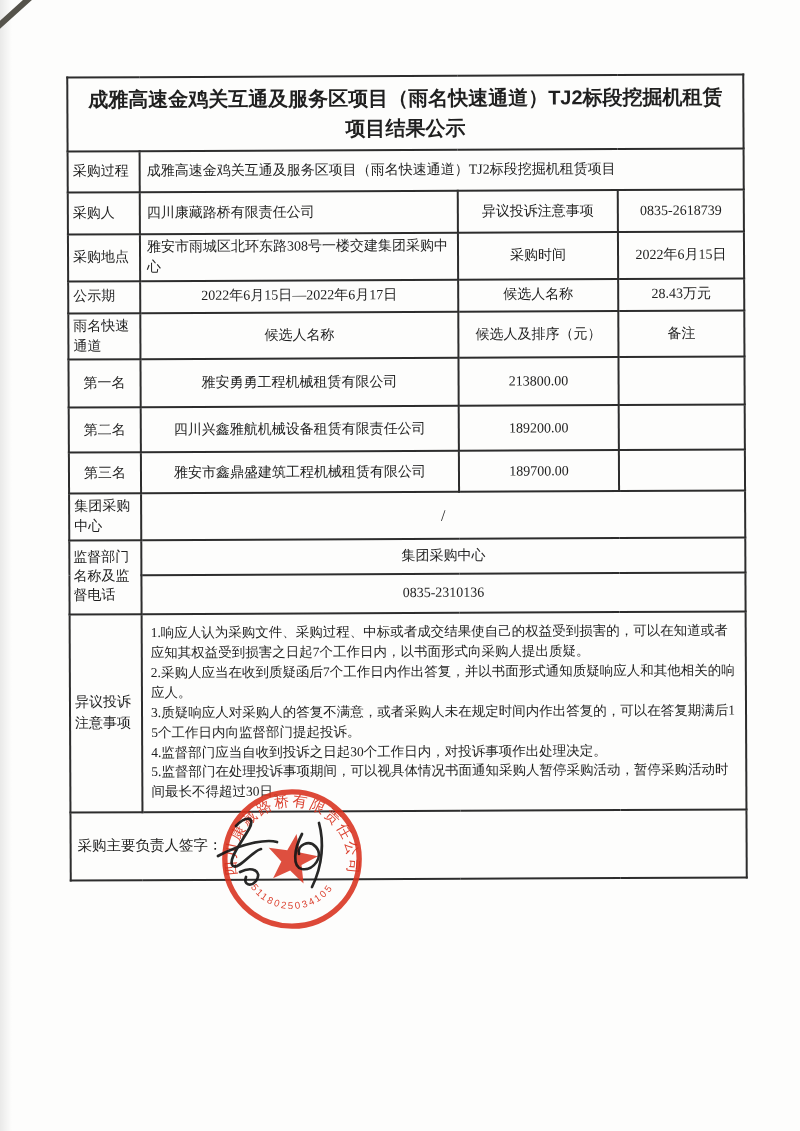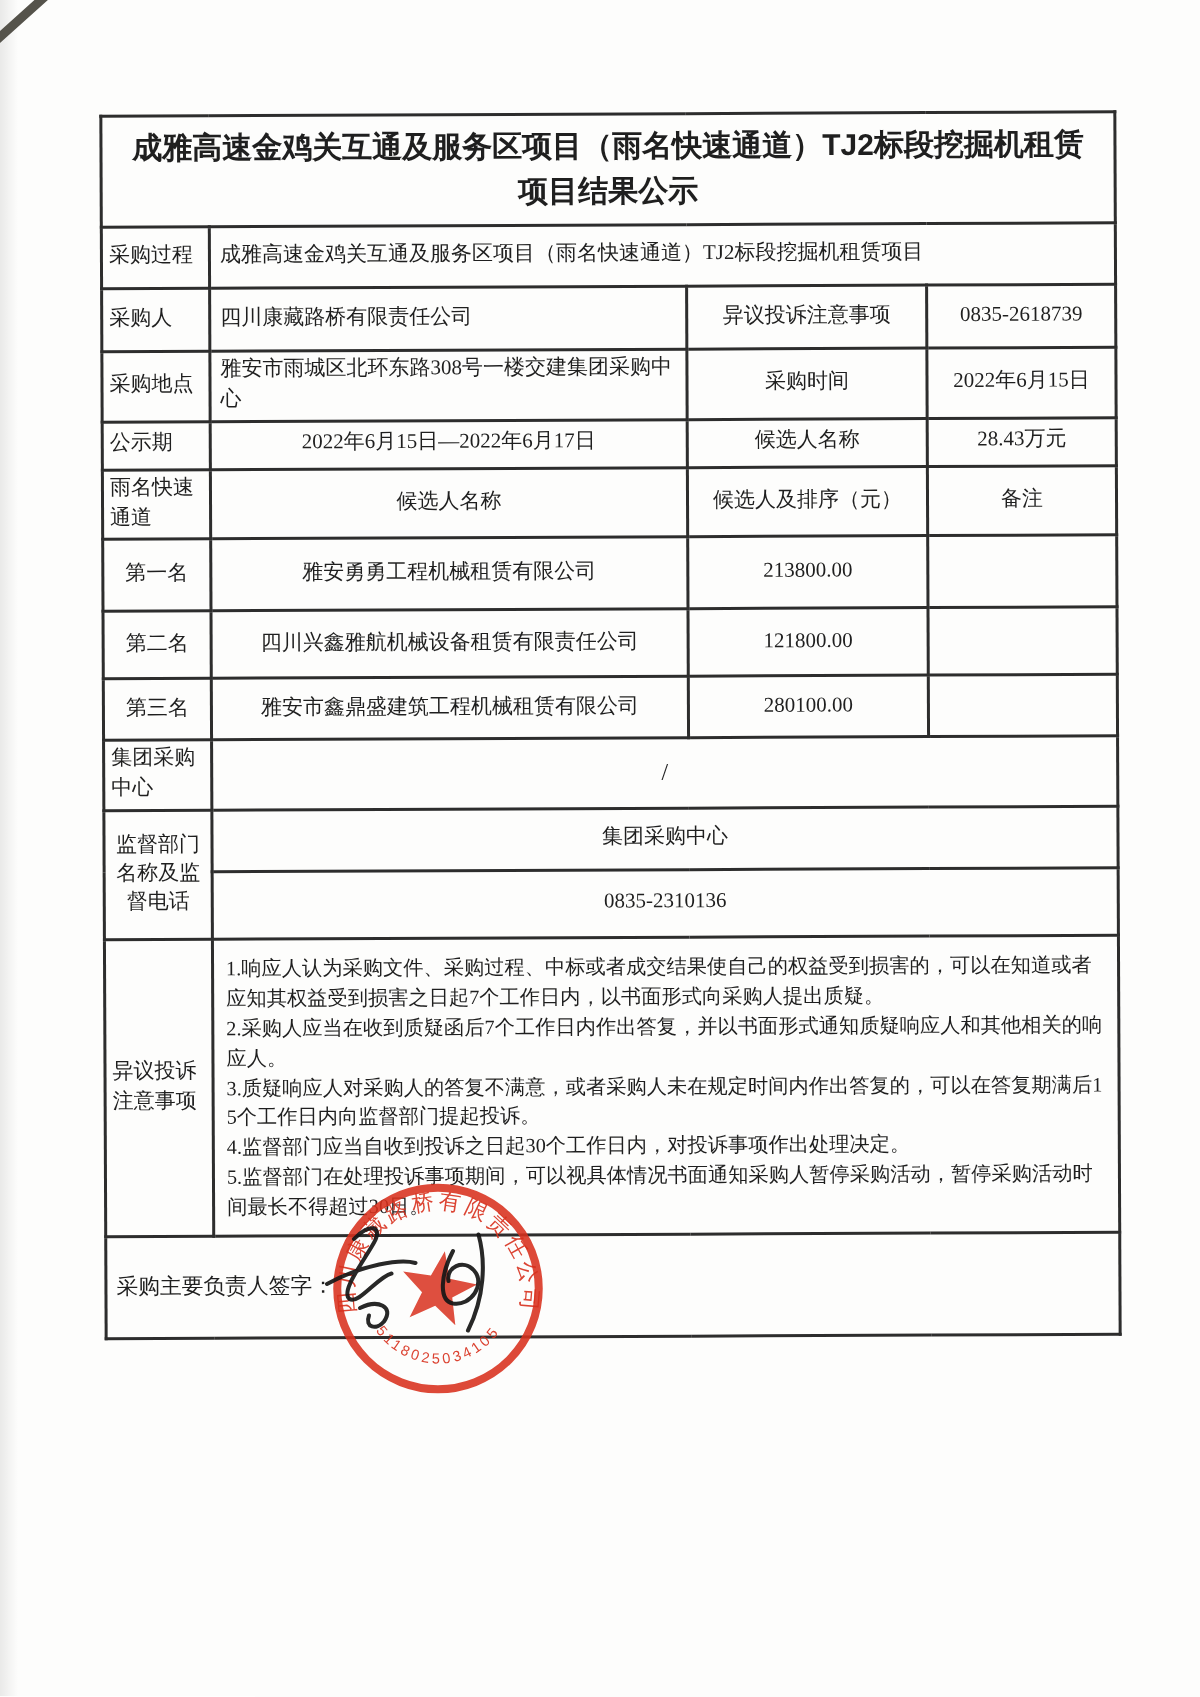--- a/index.html
+++ b/index.html
@@ -20,21 +20,21 @@
   table{border-collapse:collapse;width:676px;table-layout:fixed;}
   td{
     border:2px solid #2d2d2d;vertical-align:middle;
     font-size:14px;line-height:1.45;padding:2px 6px;word-break:break-all;
   }
   .title-cell{
     font-family:"Liberation Sans","DejaVu Sans",sans-serif;font-weight:bold;
     font-size:20px;text-align:center;line-height:1.5;padding:6px 14px;word-break:break-all;
   }
   .label{padding:2px 4px;}
-  .label-center{text-align:center;padding:14px 3px;line-height:1.35;}
+  .label-center{text-align:left;padding:2px 3px;line-height:1.35;}
   .center{text-align:center;}
   .notice{font-size:13.5px;line-height:1.47;padding:6px 8px;vertical-align:middle;}
   .notice div{margin:0;}
   .slash{font-size:16px;text-align:center;}
   .sig-cell{font-size:14.5px;padding:4px 4px 4px 6px;}
   .seal-svg{position:absolute;left:219px;top:785px;width:146px;height:148px;}
   .sign-svg{position:absolute;left:206px;top:808px;width:162px;height:96px;}
 </style>
 </head>
 <body>
@@ -84,27 +84,27 @@
         </tr>
         <tr style="height:48px">
           <td class="center">第一名</td>
           <td class="center">雅安勇勇工程机械租赁有限公司</td>
           <td class="center">213800.00</td>
           <td class="center"></td>
         </tr>
         <tr style="height:45px">
           <td class="center">第二名</td>
           <td class="center">四川兴鑫雅航机械设备租赁有限责任公司</td>
-          <td class="center">121800.00</td>
+          <td class="center">189200.00</td>
           <td class="center"></td>
         </tr>
         <tr style="height:41px">
           <td class="center">第三名</td>
           <td class="center">雅安市鑫鼎盛建筑工程机械租赁有限公司</td>
-          <td class="center">280100.00</td>
+          <td class="center">189700.00</td>
           <td class="center"></td>
         </tr>
         <tr style="height:40px">
           <td class="label">集团采购中心</td>
           <td colspan="3" class="slash">/</td>
         </tr>
         <tr style="height:35px">
           <td rowspan="2" class="label-center">监督部门名称及监督电话</td>
           <td colspan="3" class="center">集团采购中心</td>
         </tr>

